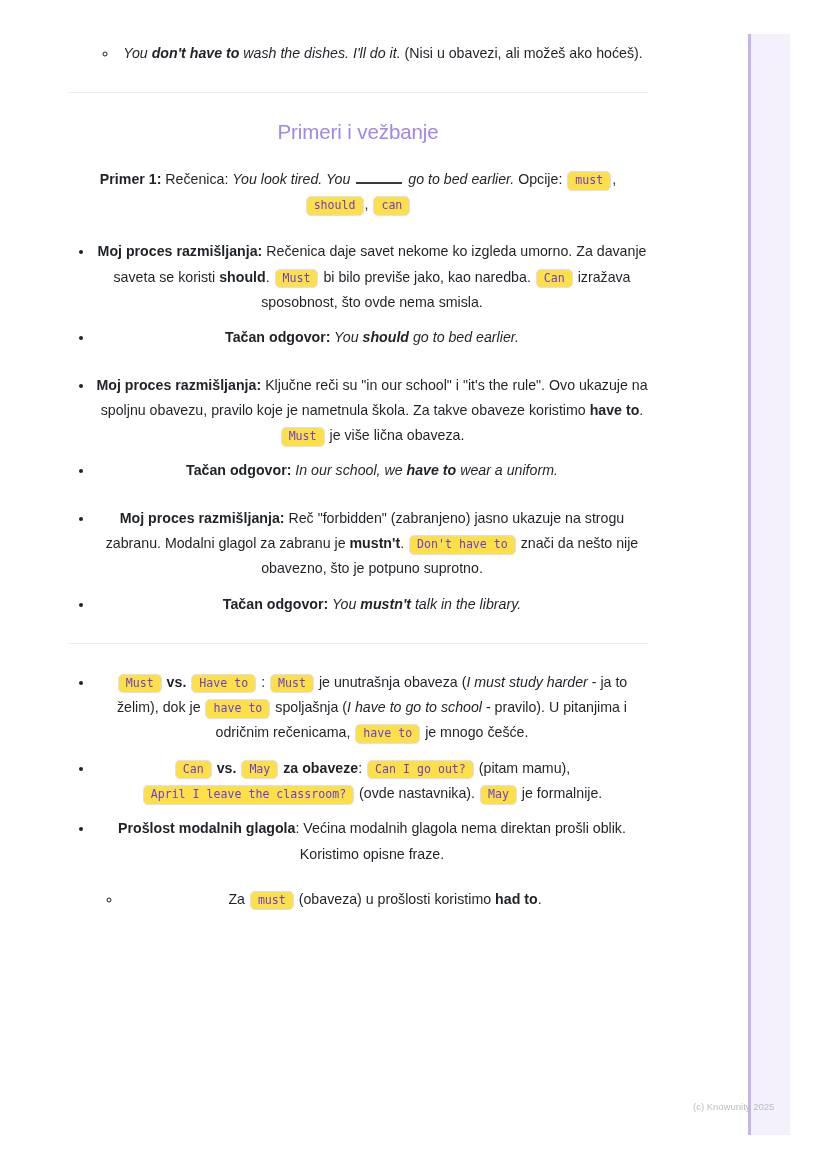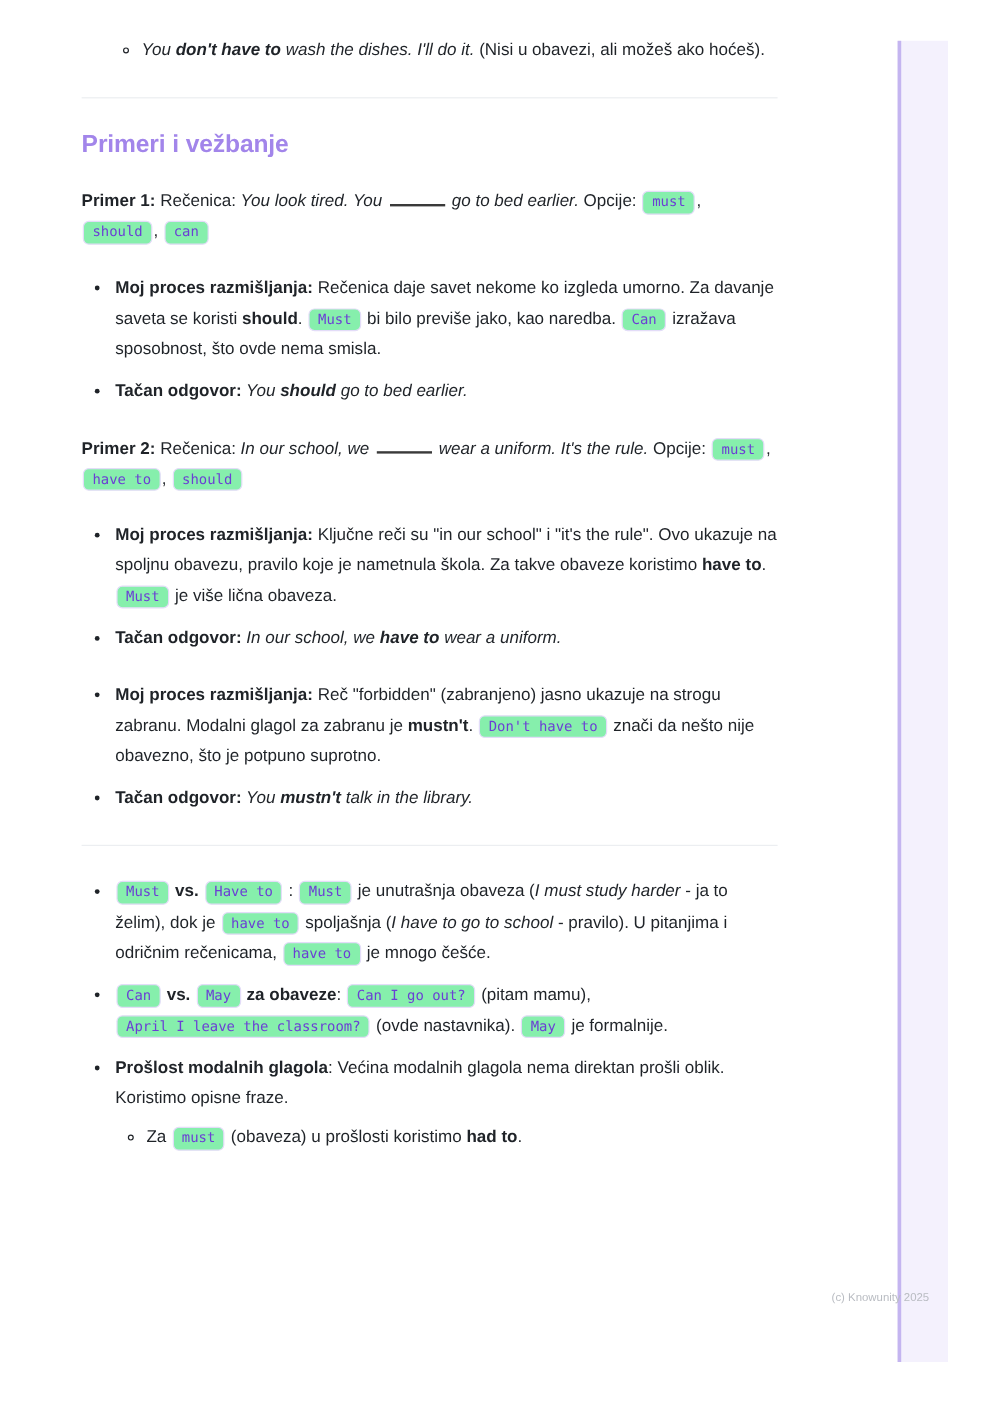--- a/index.html
+++ b/index.html
@@ -24,38 +24,39 @@
     width: 42px;
     height: 1101px;
     background: #f4f1fd;
     border-left: 3px solid #c4b5f0;
     box-sizing: border-box;
   }
 
   
   #doc {
     position: absolute;
-    top: 0;
+    top: 11px;
     left: 0;
     width: 716px;
     padding: 30px 68px 0 68px;
     box-sizing: border-box;
+    text-align: center;
   }
 
   .divider {
     border: 0;
     border-top: 1px solid #eceef1;
     margin: 26px 0 26px 0;
     height: 0;
   }
 
   h2.section-heading {
     color: #a285ea;
     font-size: 20.5px;
-    font-weight: bold;
+    font-weight: normal;
     margin: 0 0 22px 0;
     letter-spacing: -0.1px;
     line-height: 1.25;
   }
 
   p.para {
     font-size: 14.2px;
     line-height: 1.78;
     margin: 0 0 22px 0;
     color: #1f2328;
@@ -69,21 +70,21 @@
   ul.bul > li {
     font-size: 14.2px;
     line-height: 1.78;
     margin-bottom: 10px;
     color: #1f2328;
     padding-left: 2px;
   }
   ul.bul > li:last-child { margin-bottom: 0; }
 
   ul.sub {
-    margin: 8px 0 0 0;
+    margin: 20px 0 0 0;
     padding-left: 26px;
     list-style-type: circle;
   }
   ul.sub > li {
     font-size: 14.2px;
     line-height: 1.78;
     color: #1f2328;
   }
 
   
@@ -98,21 +99,21 @@
     color: #1f2328;
   }
 
   b, strong { font-weight: bold; color: #1f2328; }
   i, em { font-style: italic; }
 
   code.chip {
     font-family: "DejaVu Sans Mono", "Liberation Mono", monospace;
     font-size: 11.6px;
     color: #6b3fd4;
-    background: #86efac;
+    background: #fde047;
     border: 1px solid #e3dcf8;
     border-radius: 5px;
     padding: 3px 7px 3px 7px;
     margin: 0 1px;
     white-space: nowrap;
     line-height: 1;
     display: inline-block;
     vertical-align: baseline;
   }
 
@@ -121,21 +122,21 @@
     border-bottom: 2px solid #3a3a3a;
     width: 46px;
     height: 0.72em;
     margin: 0 2px;
     vertical-align: baseline;
   }
 
   #watermark {
     position: absolute;
     left: 693px;
-    top: 1076px;
+    top: 1101px;
     font-size: 9.5px;
     color: #b9bcc2;
     white-space: nowrap;
     font-family: "Liberation Sans", sans-serif;
   }
 </style>
 </head>
 <body>
 
 <div id="right-panel"></div>
@@ -151,21 +152,20 @@
   <h2 class="section-heading">Primeri i vežbanje</h2>
 
 
   <p class="para"><b>Primer 1:</b><span> Rečenica: </span><i><span>You look tired. You </span><span class="blank"></span><span> go to bed earlier.</span></i><span> Opcije: </span><code class="chip">must</code>, <code class="chip">should</code>, <code class="chip">can</code></p>
 
   <ul class="bul">
     <li><b>Moj proces razmišljanja:</b><span> Rečenica daje savet nekome ko izgleda umorno. Za davanje saveta se koristi </span><b>should</b><span>. </span><code class="chip">Must</code><span> bi bilo previše jako, kao naredba. </span><code class="chip">Can</code><span> izražava sposobnost, što ovde nema smisla.</span></li>
     <li><b>Tačan odgovor:</b><i><span> You </span><b>should</b><span> go to bed earlier.</span></i></li>
   </ul>
 
-  <p class="para"><b>Primer 2:</b><span> Rečenica: </span><i><span>In our school, we </span><span class="blank"></span><span> wear a uniform. It's the rule.</span></i><span> Opcije: </span><code class="chip">must</code>, <code class="chip">have to</code>, <code class="chip">should</code></p>
 
   <ul class="bul">
     <li><b>Moj proces razmišljanja:</b><span> Ključne reči su "in our school" i "it's the rule". Ovo ukazuje na spoljnu obavezu, pravilo koje je nametnula škola. Za takve obaveze koristimo </span><b>have to</b><span>. </span><code class="chip">Must</code><span> je više lična obaveza.</span></li>
     <li><b>Tačan odgovor:</b><i><span> In our school, we </span><b>have to</b><span> wear a uniform.</span></i></li>
   </ul>
 
 
   <ul class="bul">
     <li><b>Moj proces razmišljanja:</b><span> Reč "forbidden" (zabranjeno) jasno ukazuje na strogu zabranu. Modalni glagol za zabranu je </span><b>mustn't</b><span>. </span><code class="chip">Don't have to</code><span> znači da nešto nije obavezno, što je potpuno suprotno.</span></li>
     <li><b>Tačan odgovor:</b><i><span> You </span><b>mustn't</b><span> talk in the library.</span></i></li>

